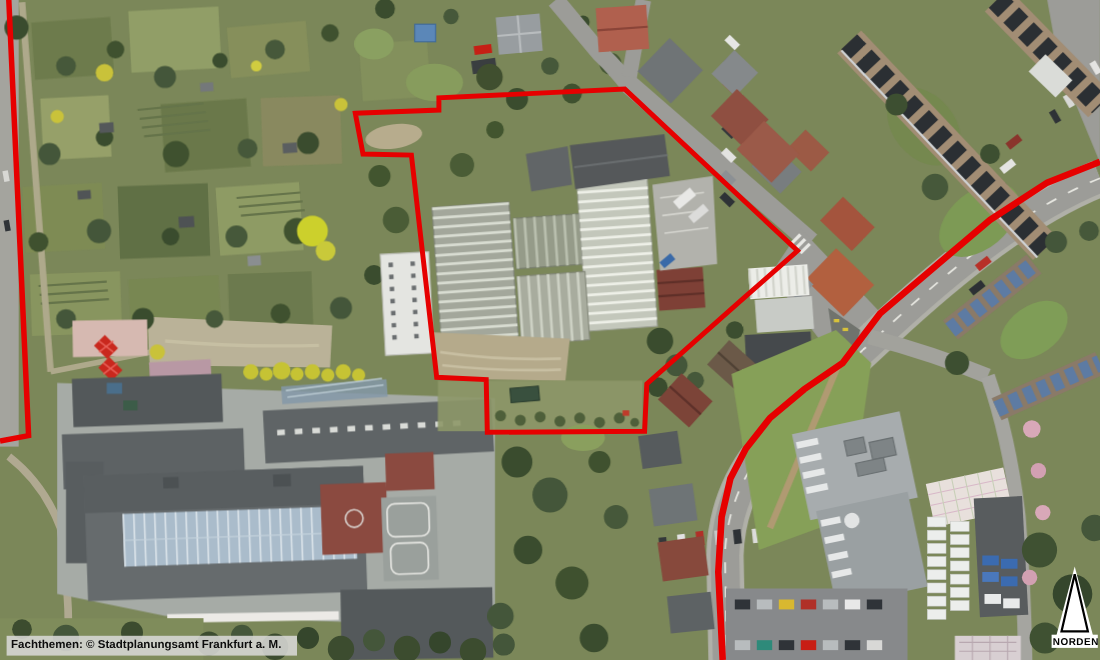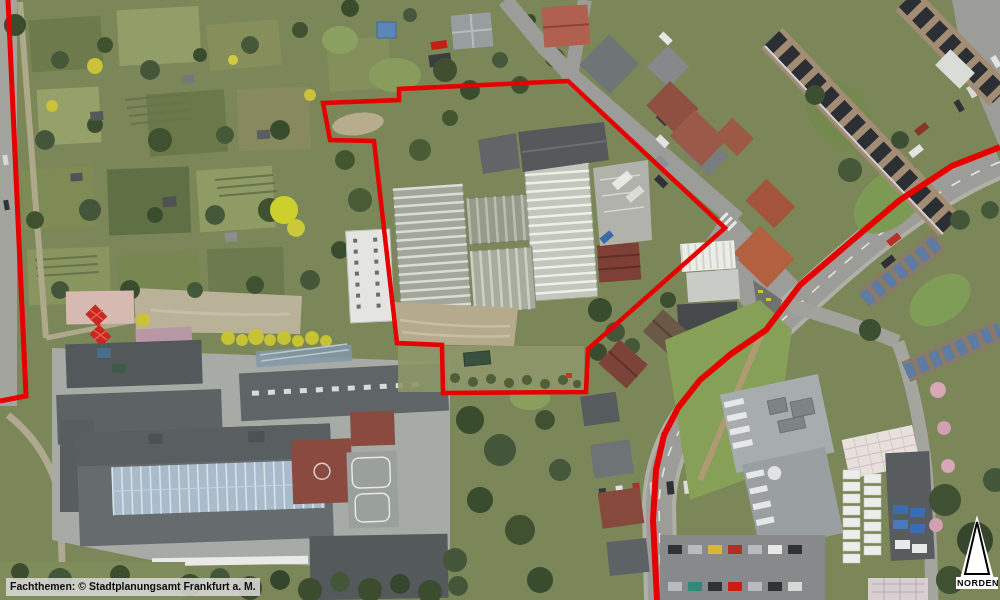--- a/index.html
+++ b/index.html
@@ -1,21 +1,21 @@
 <!DOCTYPE html>
 <html><head>
 <meta charset="utf-8">
 <style>
   html,body{margin:0;padding:0;background:#222;}
   .stage{position:relative;width:1000px;height:600px;overflow:hidden;
          font-family:"Liberation Sans",sans-serif;background:#7b8759;}
   .stage svg.scene{position:absolute;left:0;top:0;display:block;}
   .attribution{position:absolute;left:6px;bottom:4px;background:rgba(216,216,214,.88);
     color:#0d0d0d;font-weight:bold;font-size:10.5px;line-height:13px;
-    padding:2px 4px 3px 4px;white-space:nowrap;}
+    padding:2px 14px 3px 4px;white-space:nowrap;}
   .north{position:absolute;right:2px;bottom:11px;width:42px;}
   .north svg{display:block;margin:0 auto;}
   .north-label{background:#ffffff;color:#000;font-weight:bold;font-size:9px;
     letter-spacing:.5px;line-height:12px;margin-top:-6px;padding:0 1px;}
 </style>
 </head>
 <body>
 
 <div class="stage">
 <svg class="scene" width="1000" height="600" viewBox="0 0 1000 600">

